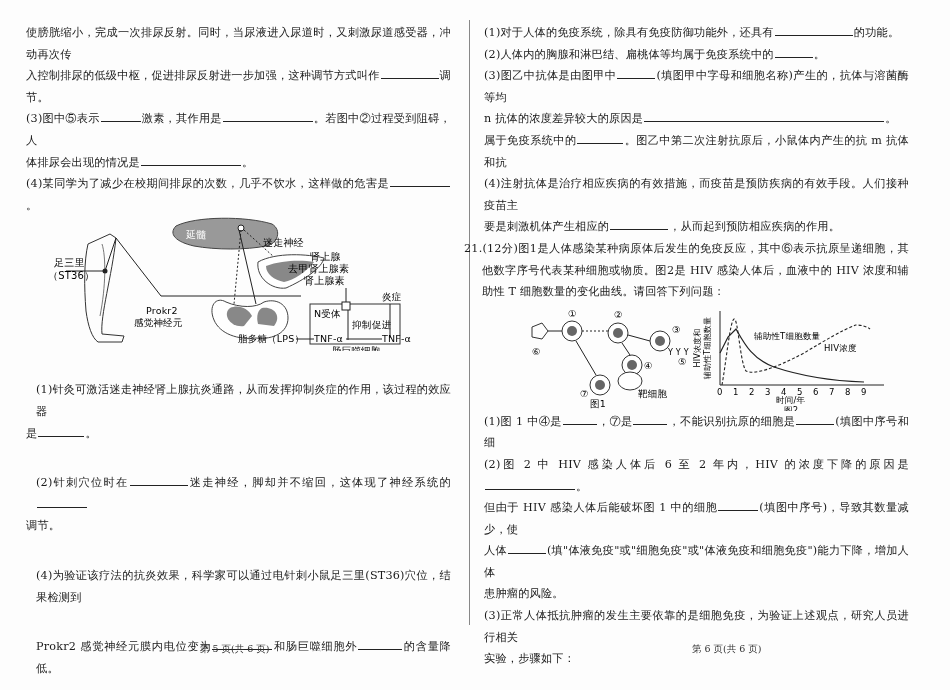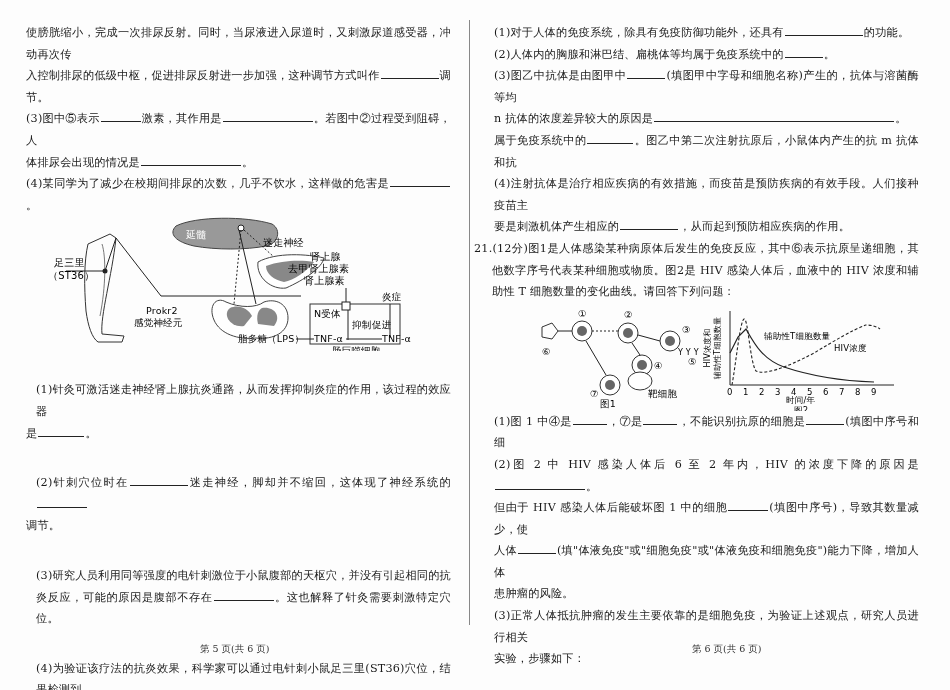--- a/index.html
+++ b/index.html
@@ -1,20 +1,20 @@
 <!DOCTYPE html>
 <html><head>
 <meta charset="utf-8">
 <style>
   html, body { margin:0; padding:0; }
   body { width:950px; height:690px; background:#fdfdfd; position:relative; overflow:hidden;
          font-family:"DejaVu Serif", "Liberation Serif", serif; color:#1a1a1a; }
   .col { position:absolute; top:22px; font-size:11.2px; line-height:21.6px; letter-spacing:0.2px; }
   .col.left { left:26px; width:425px; }
-  .col.right { left:494px; width:425px; }
+  .col.right { left:484px; width:425px; }
   .p { margin:0; text-align:justify; }
   .ind { padding-left:10px;margin-top:28px; }
   .hang { padding-left:18px; text-indent:-18px; }
   .blank { display:inline-block; border-bottom:1px solid #222; height:13px; vertical-align:baseline; margin:0 1px; }
   .divider { position:absolute; left:469px; top:20px; width:1px; height:605px; background:#888; }
   .footer { position:absolute; top:643px; font-size:9.5px; color:#333;margin-left:12px; }
   .fig { position:relative; }
   svg text { font-family:"DejaVu Sans", sans-serif; }
 </style>
 </head>
@@ -76,21 +76,20 @@
       <line x1="320" y1="123" x2="356" y2="123" stroke="#222"></line>
       <text x="356" y="126" font-size="9.5">TNF-α</text>
       <text x="306" y="138" font-size="9.5">肠巨噬细胞</text>
     </svg>
   </div>
 
   <p class="p ind">(1)针灸可激活迷走神经肾上腺抗炎通路，从而发挥抑制炎症的作用，该过程的效应器</p>
   <p class="p"><span>是</span><span class="blank" style="width:46px"></span><span>。</span></p>
   <p class="p ind"><span>(2)针刺穴位时在</span><span class="blank" style="width:58px"></span><span>迷走神经，脚却并不缩回，这体现了神经系统的</span><span class="blank" style="width:50px"></span></p>
   <p class="p">调节。</p>
-  <p class="p ind"><span>(3)研究人员利用同等强度的电针刺激位于小鼠腹部的天枢穴，并没有引起相同的抗炎反应，可能的原因是腹部不存在</span><span class="blank" style="width:60px"></span><span>。这也解释了针灸需要刺激特定穴位。</span></p>
   <p class="p ind">(4)为验证该疗法的抗炎效果，科学家可以通过电针刺小鼠足三里(ST36)穴位，结果检测到</p>
   <p class="p ind"><span>Prokr2 感觉神经元膜内电位变为</span><span class="blank" style="width:60px"></span><span>和肠巨噬细胞外</span><span class="blank" style="width:44px"></span><span>的含量降低。</span></p>
 
 </div>
 
 <div class="footer" style="left:188px">第 5 页(共 6 页)</div>
 
 <div class="col right">
   <p class="p"><span>(1)对于人体的免疫系统，除具有免疫防御功能外，还具有</span><span class="blank" style="width:78px"></span><span>的功能。</span></p>
   <p class="p"><span>(2)人体内的胸腺和淋巴结、扁桃体等均属于免疫系统中的</span><span class="blank" style="width:38px"></span><span>。</span></p>

